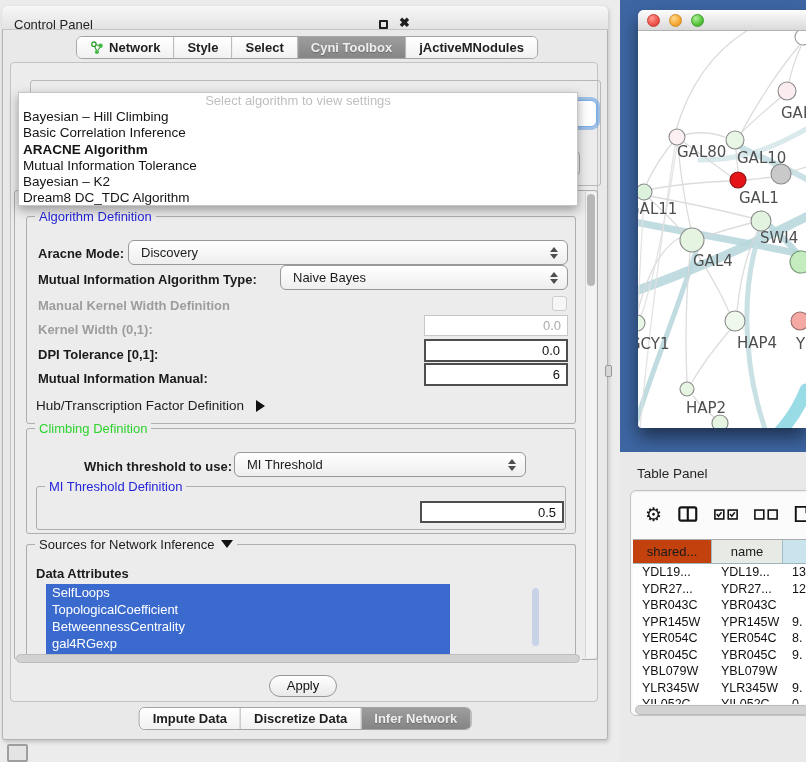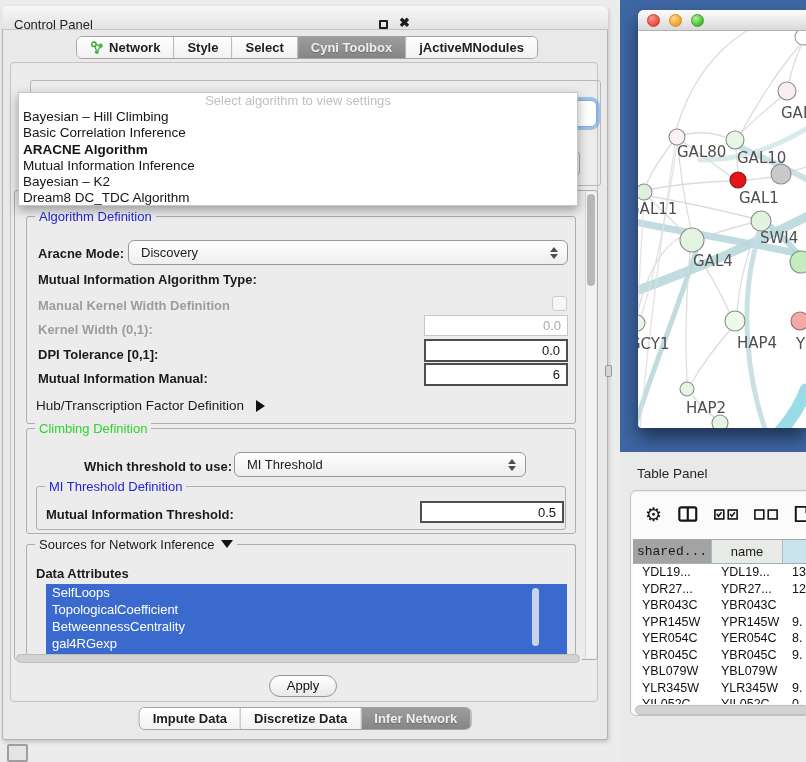--- a/index.html
+++ b/index.html
@@ -70,21 +70,21 @@
 
   .cbox { position:absolute; width:15px; height:15px; border:1px solid #cdcdcd; background:#f6f6f6; border-radius:3px; }
 
   
   .vscroll { position:absolute; background:#f3f3f3; border-left:1px solid #d6d6d6; border-radius:0 3px 3px 0; }
   .vthumb { position:absolute; left:1px; right:1px; background:#b7b7b7; border-radius:5px; }
   .hscroll { position:absolute; background:#eeeeee; border-radius:5px; }
   .hthumb { position:absolute; top:0; bottom:0; background:#d2d2d2; border:1px solid #bdbdbd; border-radius:5px; }
 
   
-  #attr-list { left:46px; top:584px; width:521px; height:70px; overflow:hidden; background:#3a6ace; }
+  #attr-list { left:46px; top:584px; width:404px; height:70px; overflow:hidden; background:#3a6ace; }
   .aitem { height:17px; line-height:17px; padding-left:6px; color:#fff; font-size:13px; }
   #attr-scroll { left:532px; top:588px; width:7px; height:58px; background:#c9d3e8; border-radius:4px; }
 
   #apply-btn { left:269px; top:675px; width:68px; height:22px; border:1px solid #979797; border-radius:11px;
     background:linear-gradient(#ffffff,#e9e9e9); font-size:13px; text-align:center; line-height:20px; color:#111; }
 
   .hub-row { position:absolute; font-size:13.5px; color:#1d1d1d; }
   .tri-right { display:inline-block; margin-left:8px; width:0; height:0;
     border-top:6px solid transparent; border-bottom:6px solid transparent; border-left:9px solid #111; vertical-align:-2px; }
   .tri-down { display:inline-block; margin-left:6px; width:0; height:0;
@@ -165,21 +165,21 @@
   <div id="hidden-group" class="abs"></div>
   <div id="hidden-combo1" class="abs"></div>
   <div id="hidden-combo2" class="abs">gal-filtered.sif default node</div>
 
   <div id="algo-popup" class="abs">
     <div id="algo-placeholder">Select algorithm to view settings</div>
     <div id="popup-list">
         <div class="pitem">Bayesian – Hill Climbing</div>
         <div class="pitem">Basic Correlation Inference</div>
         <div class="pitem sel">ARACNE Algorithm</div>
-        <div class="pitem">Mutual Information Inference</div>
+        <div class="pitem">Mutual Information Tolerance</div>
         <div class="pitem">Bayesian – K2</div>
         <div class="pitem">Dream8 DC_TDC Algorithm</div>
       </div>
   </div>
 
   <div class="gbox" style="left:14px; top:190px; width:584px; height:470px;">
     <span class="legend">Cyni Algorithm Settings</span>
   </div>
   <div class="vscroll abs" style="left:585px; top:192px; width:11px; height:466px;">
     <div class="vthumb" style="top:2px; height:92px;"></div>
@@ -187,20 +187,24 @@
 
   <div class="gbox" style="left:26px; top:216px; width:550px; height:208px;">
     <span class="legend t-blue">Algorithm Definition</span>
   </div>
   <span class="lbl abs" style="left:38px; top:246px;">Aracne Mode:</span>
   <div class="combo abs" style="left:128px; top:240px; width:440px;">
     <span class="cval">Discovery</span>
     <span class="spin"></span>
   </div>
   <span class="lbl abs" style="left:38px; top:272px;">Mutual Information Algorithm Type:</span>
+  <div class="combo abs" style="left:280px; top:265px; width:288px;">
+    <span class="cval">Naive Bayes</span>
+    <span class="spin"></span>
+  </div>
   <span class="lbl dis abs" style="left:38px; top:298px;">Manual Kernel Width Definition</span>
   <span class="cbox abs" style="left:552px; top:296px;"></span>
   <span class="lbl dis abs" style="left:38px; top:322px;">Kernel Width (0,1):</span>
   <div class="tf lite abs" style="left:424px; top:315px; width:144px; height:21px;">0.0</div>
   <span class="lbl abs" style="left:38px; top:347px;">DPI Tolerance [0,1]:</span>
   <div class="tf dark abs" style="left:424px; top:339px; width:144px; height:23px;">0.0</div>
   <span class="lbl abs" style="left:38px; top:371px;">Mutual Information Manual:</span>
   <div class="tf dark abs" style="left:424px; top:363px; width:144px; height:23px;">6</div>
 
   <div class="hub-row abs" style="left:36px; top:398px;">
@@ -212,21 +216,20 @@
     <span class="legend t-green">Climbing Definition</span>
   </div>
   <span class="lbl abs" style="left:84px; top:459px;">Which threshold to use:</span>
   <div class="combo abs" style="left:234px; top:452px; width:292px;">
     <span class="cval">MI Threshold</span>
     <span class="spin"></span>
   </div>
   <div class="gbox" style="left:36px; top:486px; width:530px; height:44px;">
     <span class="legend t-blue">MI Threshold Definition</span>
   </div>
-  <span class="lbl abs" style="left:46px; top:507px;">Mutual Information Threshold:</span>
   <div class="tf dark abs" style="left:420px; top:501px; width:144px; height:22px;">0.5</div>
 
   <div class="gbox" style="left:26px; top:544px; width:550px; height:114px; border-bottom:none;">
     <span class="legend"><span>Sources for Network Inference</span><span class="tri-down"></span></span>
   </div>
   <span class="lbl abs" style="left:36px; top:566px;">Data Attributes</span>
   <div id="attr-list" class="abs" style="background: rgb(58, 106, 206);">
       <div class="aitem">SelfLoops</div>
       <div class="aitem">TopologicalCoefficient</div>
       <div class="aitem">BetweennessCentrality</div>
@@ -343,21 +346,21 @@
       <svg width="27" height="13" viewBox="0 0 27 13">
         <rect x="1" y="1.5" width="10" height="10" fill="none" stroke="#141414" stroke-width="1.8"></rect>
         <rect x="16" y="1.5" width="10" height="10" fill="none" stroke="#141414" stroke-width="1.8"></rect>
       </svg>
       <svg width="24" height="20" viewBox="0 0 24 20">
         <path d="M2 2 h12 l6 6 v10 h-18 z" fill="none" stroke="#141414" stroke-width="2.2"></path>
         <path d="M14 2 v6 h6" fill="none" stroke="#141414" stroke-width="2.2"></path>
       </svg>
     </div>
     <div id="tbl-head">
-        <div class="hcell" style="width: 79px; background: #a3a3a3; font-family: Liberation Mono, monospace;">shared...</div>
+        <div class="hcell" style="width: 79px; background: #c2410c;">shared...</div>
         <div class="hcell" style="width: 71px; background: rgb(231, 234, 229);">name</div>
         <div class="hcell" style="width: 50px; background: rgb(201, 228, 237);"></div>
       </div>
     <div id="tbl-rows">
         <div class="trow">
           <span class="tcell" style="width: 79px;">YDL19...</span>
           <span class="tcell" style="width: 71px;">YDL19...</span>
           <span class="tcell" style="width: 50px;">13</span>
         </div>
         <div class="trow">

